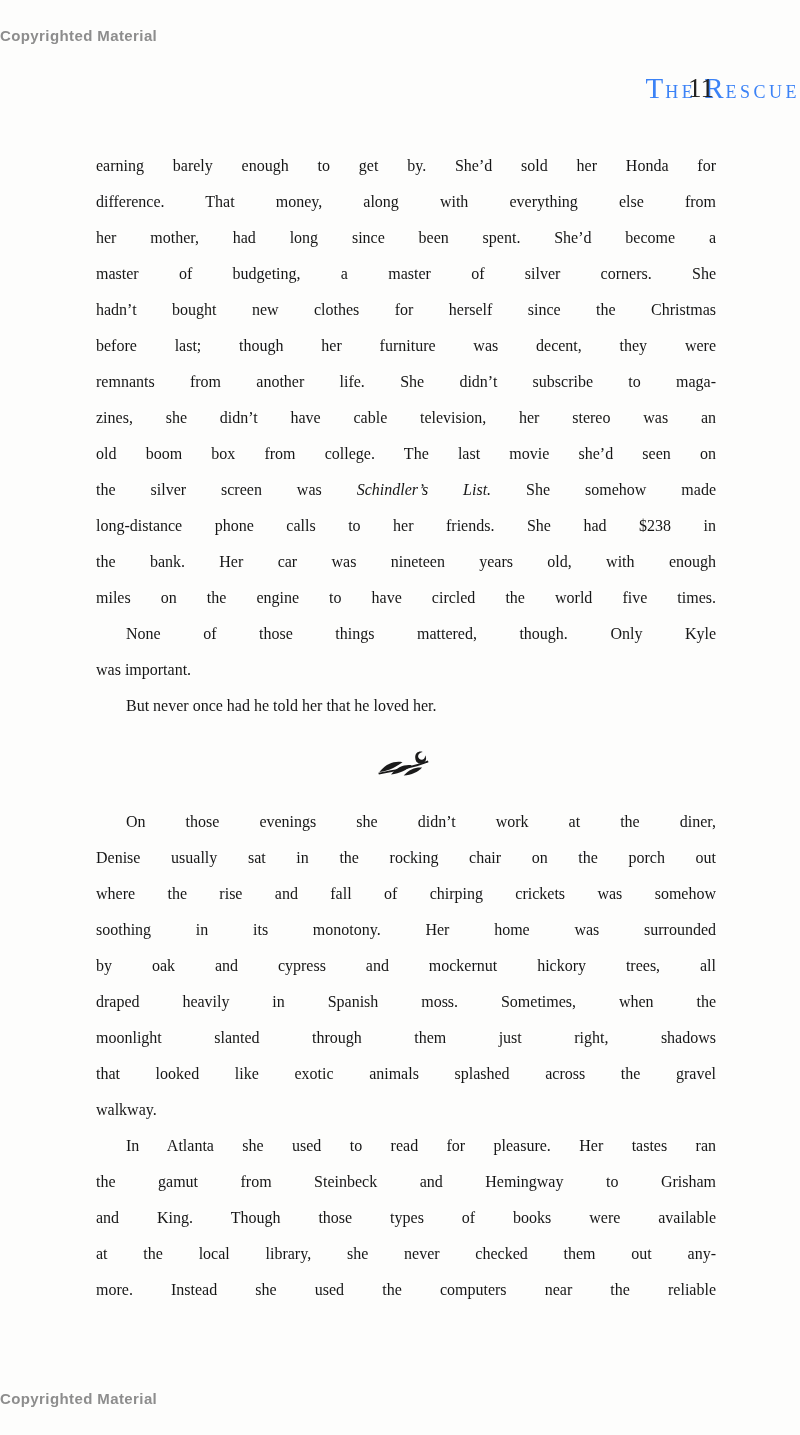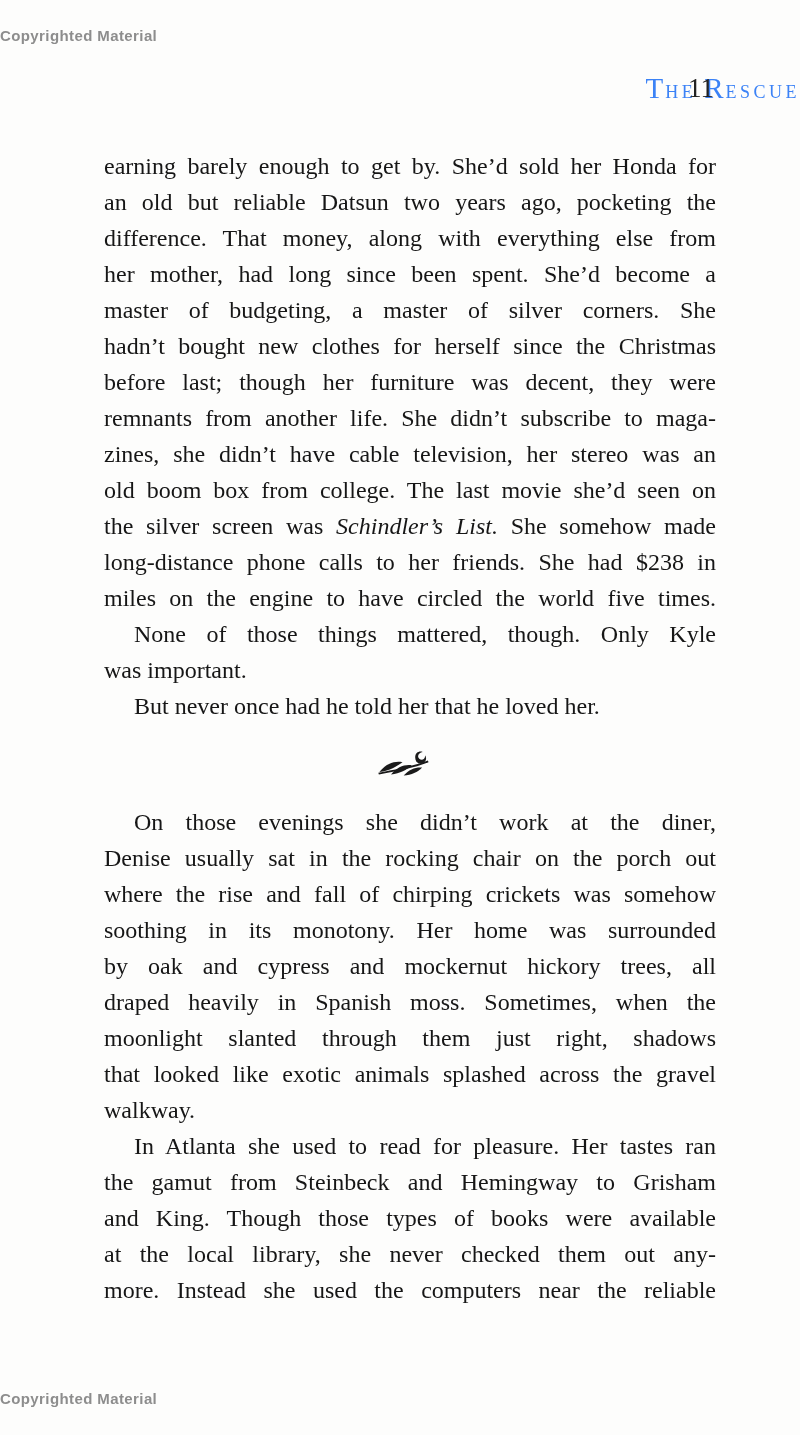--- a/index.html
+++ b/index.html
@@ -41,26 +41,25 @@
     font-size: 27px;
     color: #222;
   }
 
   
   .body-column {
     position: absolute;
     top: 148px; left: 96px; width: 620px;
   }
   .line {
-    font-size: 24px;
+    font-size: 16px;
     line-height: 36px;
     text-align: justify;
     text-align-last: justify;
     text-justify: inter-word;
-    margin-left: 8px;
   }
   .line.lastline { text-align-last: left; }
   .line.indent { text-indent: 30px; }
   .line i { font-style: italic; }
 
   
   .section-break {
     height: 80px;
     display: flex; align-items: center; justify-content: center;
   }
@@ -78,31 +77,31 @@
       <span class="bigcap">T</span><span class="smallcaps">HE</span><span class="wordgap"></span><span class="bigcap">R</span><span class="smallcaps">ESCUE</span>
     </div>
     <div class="page-number">11</div>
   </div>
 
   <div class="body-column">
 
     <div>
         <div class="para">
           <div class="line"><span>earning barely enough to get by. She’d sold her Honda for</span></div>
-          <div class="line"><span>an old but reliable Datsun two years ago, pocketing the</span></div>
           <div class="line"><span>difference. That money, along with everything else from</span></div>
           <div class="line"><span>her mother, had long since been spent. She’d become a</span></div>
           <div class="line"><span>master of budgeting, a master of silver corners. She</span></div>
           <div class="line"><span>hadn’t bought new clothes for herself since the Christmas</span></div>
           <div class="line"><span>before last; though her furniture was decent, they were</span></div>
           <div class="line"><span>remnants from another life. She didn’t subscribe to maga-</span></div>
           <div class="line"><span>zines, she didn’t have cable television, her stereo was an</span></div>
           <div class="line"><span>old boom box from college. The last movie she’d seen on</span></div>
           <div class="line"><span>the silver screen was </span><i>Schindler’s List.</i><span> She somehow made</span></div>
           <div class="line"><span>long-distance phone calls to her friends. She had $238 in</span></div>
+          <div class="line"><span>the bank. Her car was nineteen years old, with enough</span></div>
           <div class="line"><span>miles on the engine to have circled the world five times.</span></div>
         </div>
         <div class="para">
           <div class="line indent"><span>None of those things mattered, though. Only Kyle</span></div>
           <div class="line lastline"><span>was important.</span></div>
         </div>
         <div class="para">
           <div class="line indent lastline"><span>But never once had he told her that he loved her.</span></div>
         </div>
       </div>

